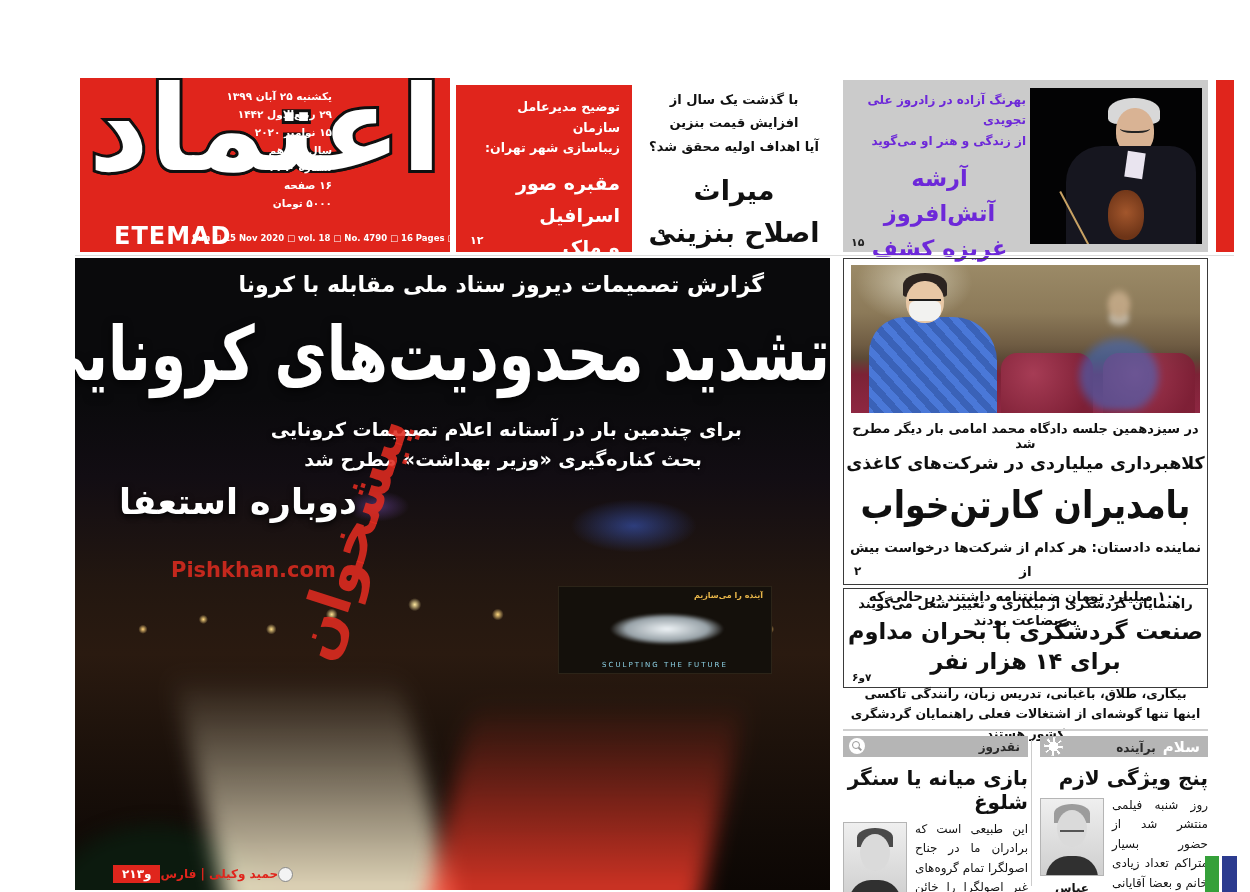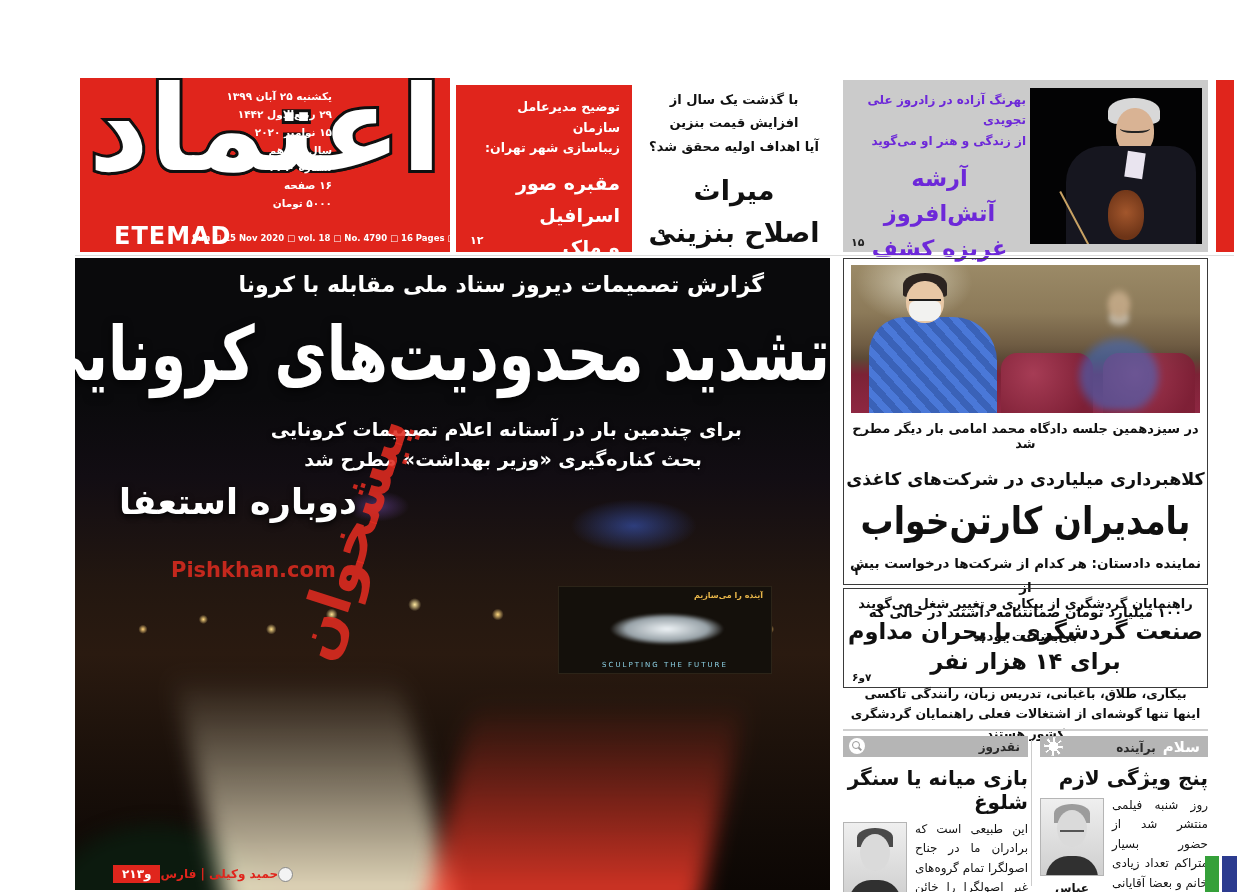--- a/index.html
+++ b/index.html
@@ -101,21 +101,21 @@
   .d-hair{position:absolute;left:52px;top:8px;width:44px;height:24px;border-radius:50% 50% 10% 10%;background:#2c2420;}
   .d-face{position:absolute;left:55px;top:16px;width:38px;height:42px;border-radius:48%;background:#e7c7a5;}
   .d-glass{position:absolute;left:58px;top:26px;width:32px;height:8px;border-bottom:2px solid #1c1c1c;}
   .d-mask{position:absolute;left:58px;top:36px;width:32px;height:20px;border-radius:6px 6px 10px 10px;background:#f2f2f0;}
   .reflect{position:absolute;right:6px;top:10px;width:150px;height:135px;filter:blur(3px);opacity:.55;transform:scaleX(-.9);
     background:
       radial-gradient(24px 26px at 50% 22%, #e7c7a5 0 45%, transparent 60%),
       radial-gradient(20px 12px at 50% 32%, #f2f2f0 0 50%, transparent 65%),
       radial-gradient(70px 60px at 50% 75%, #3f6cc9 0 55%, transparent 70%);}
   .ct-caption{font-size:13px;font-weight:bold;margin-top:8px;}
-  .ct-kicker{font-size:17.5px;font-weight:bold;margin-top:18px;}
+  .ct-kicker{font-size:17.5px;font-weight:bold;margin-top:2px;}
   .ct-headline{font-size:33px;font-weight:bold;margin-top:9px;transform:scaleY(1.15);transform-origin:top center;}
   .ct-body{font-size:13.5px;font-weight:bold;line-height:1.8;margin-top:14px;}
   .ct-page{position:absolute;left:10px;bottom:6px;font-size:12px;font-weight:bold;}
 
   .tourism-box{position:absolute;left:843px;top:588px;width:365px;height:100px;border:1px solid #3a3a3a;box-sizing:border-box;
                text-align:center;color:#101010;padding-top:7px;}
   .to-kicker{font-size:13px;font-weight:bold;}
   .to-h{font-size:22.5px;font-weight:bold;line-height:1.35;margin-top:5px;}
   .to-body{font-size:12.5px;font-weight:bold;line-height:1.6;margin-top:7px;}
   .to-page{position:absolute;left:8px;bottom:4px;font-size:10.5px;font-weight:bold;}

